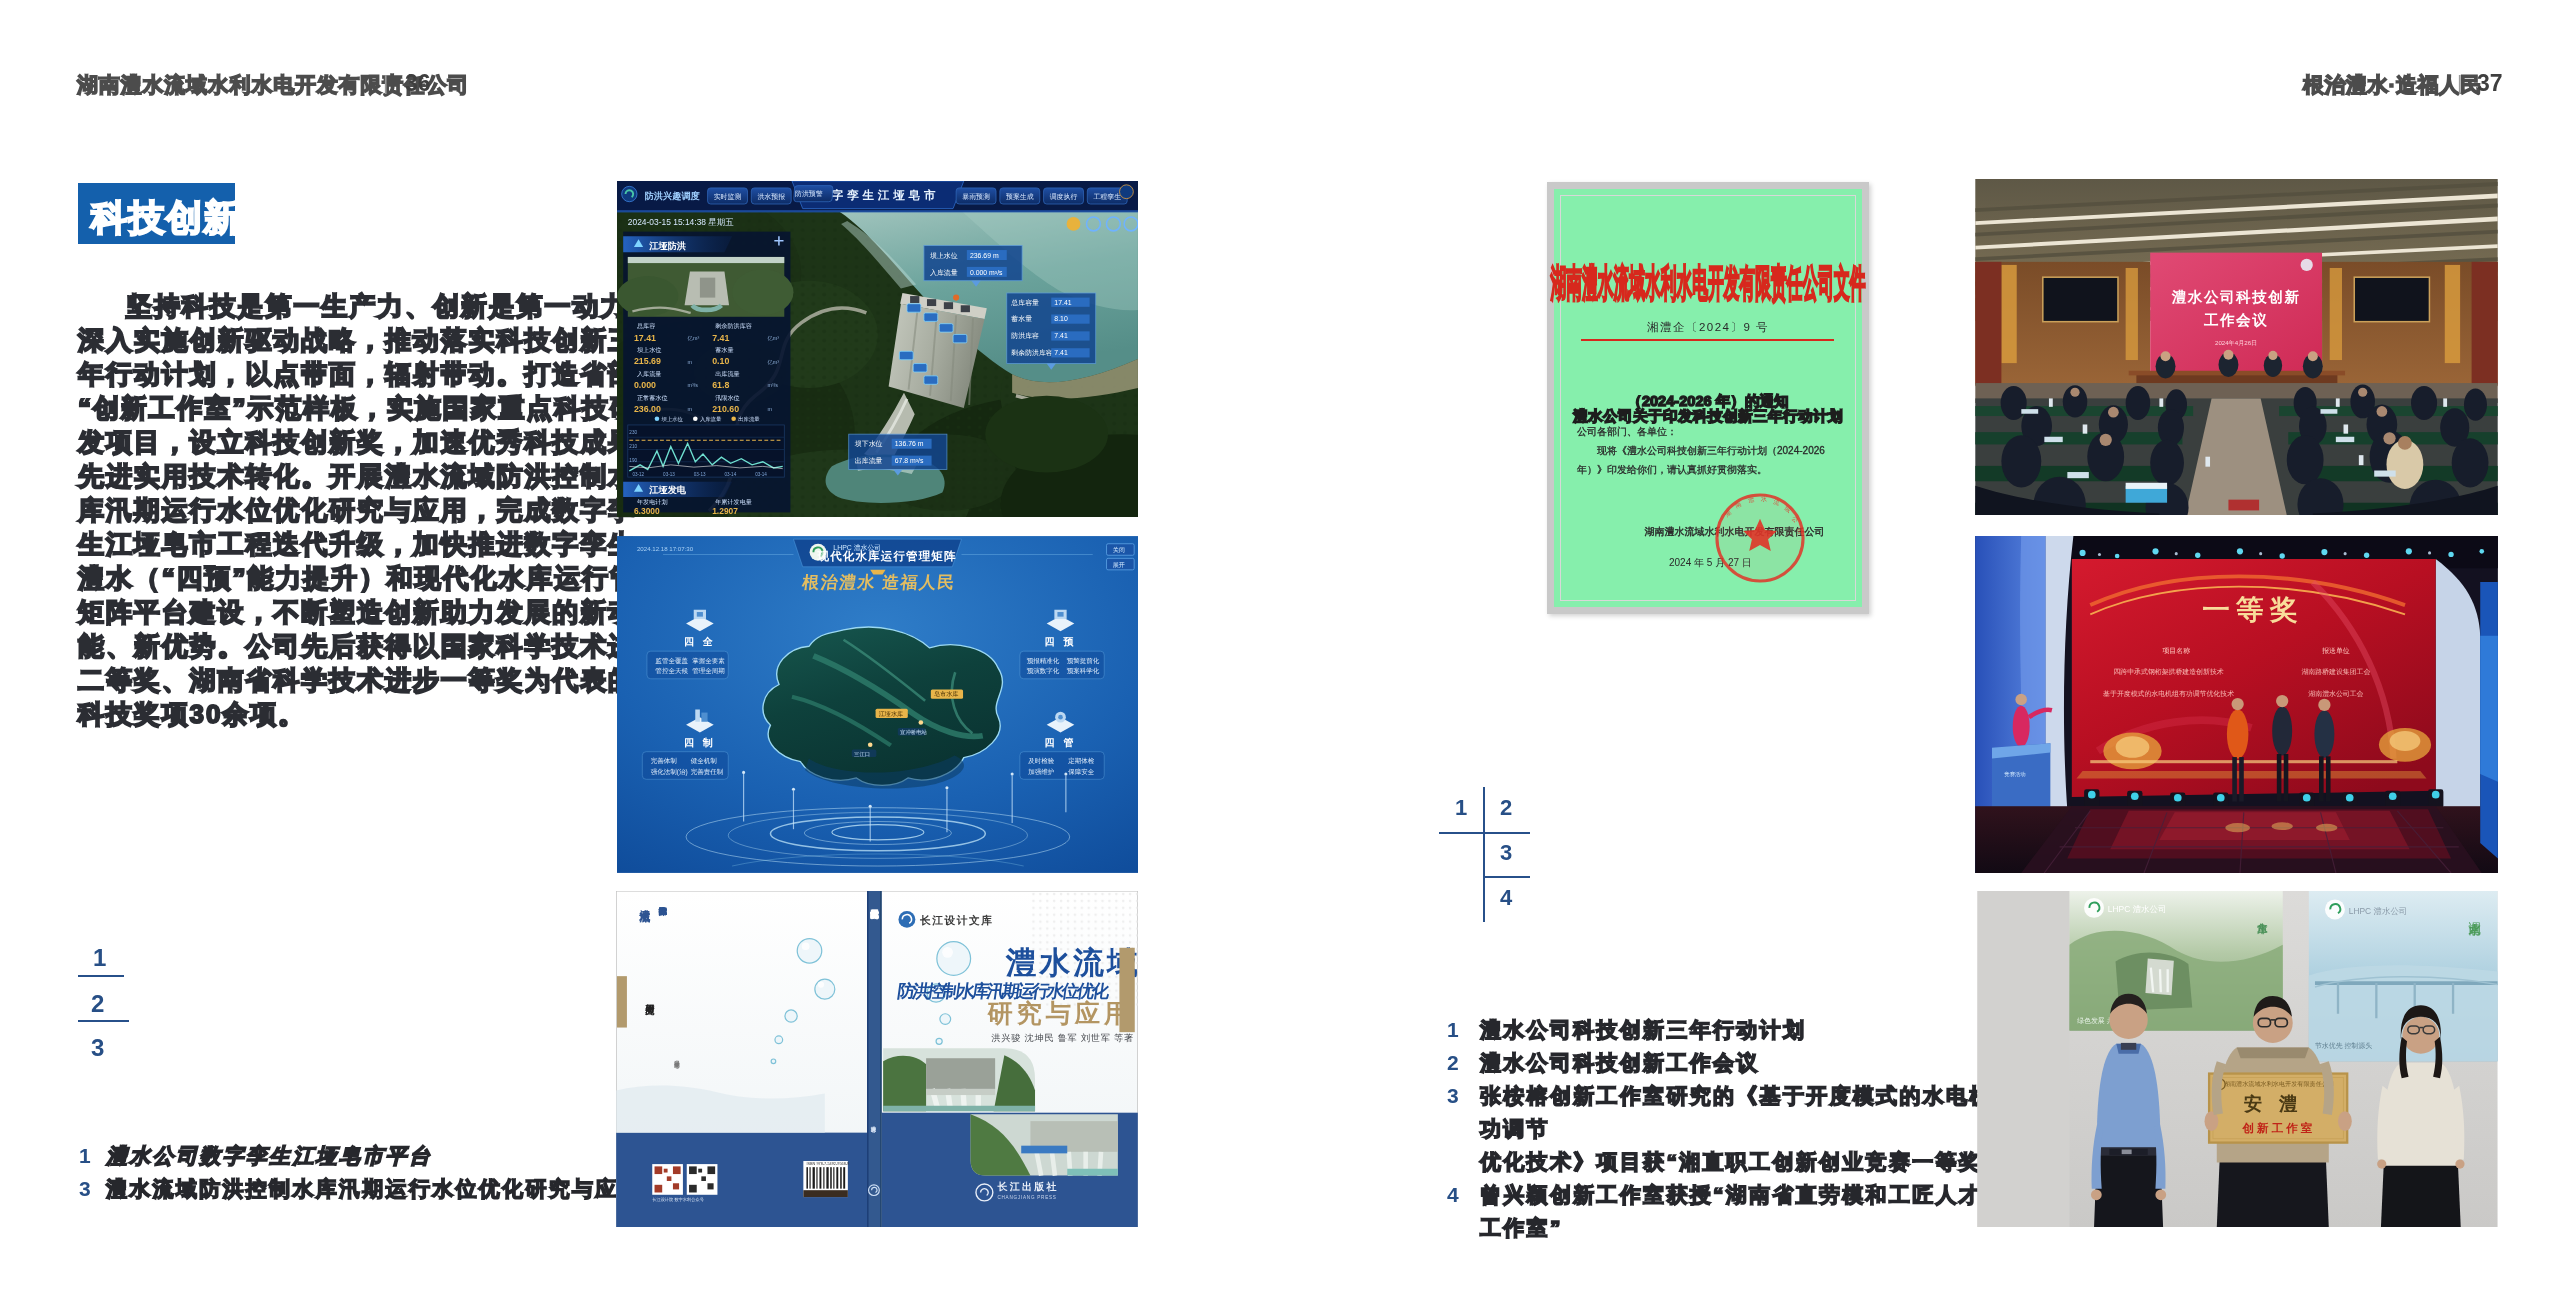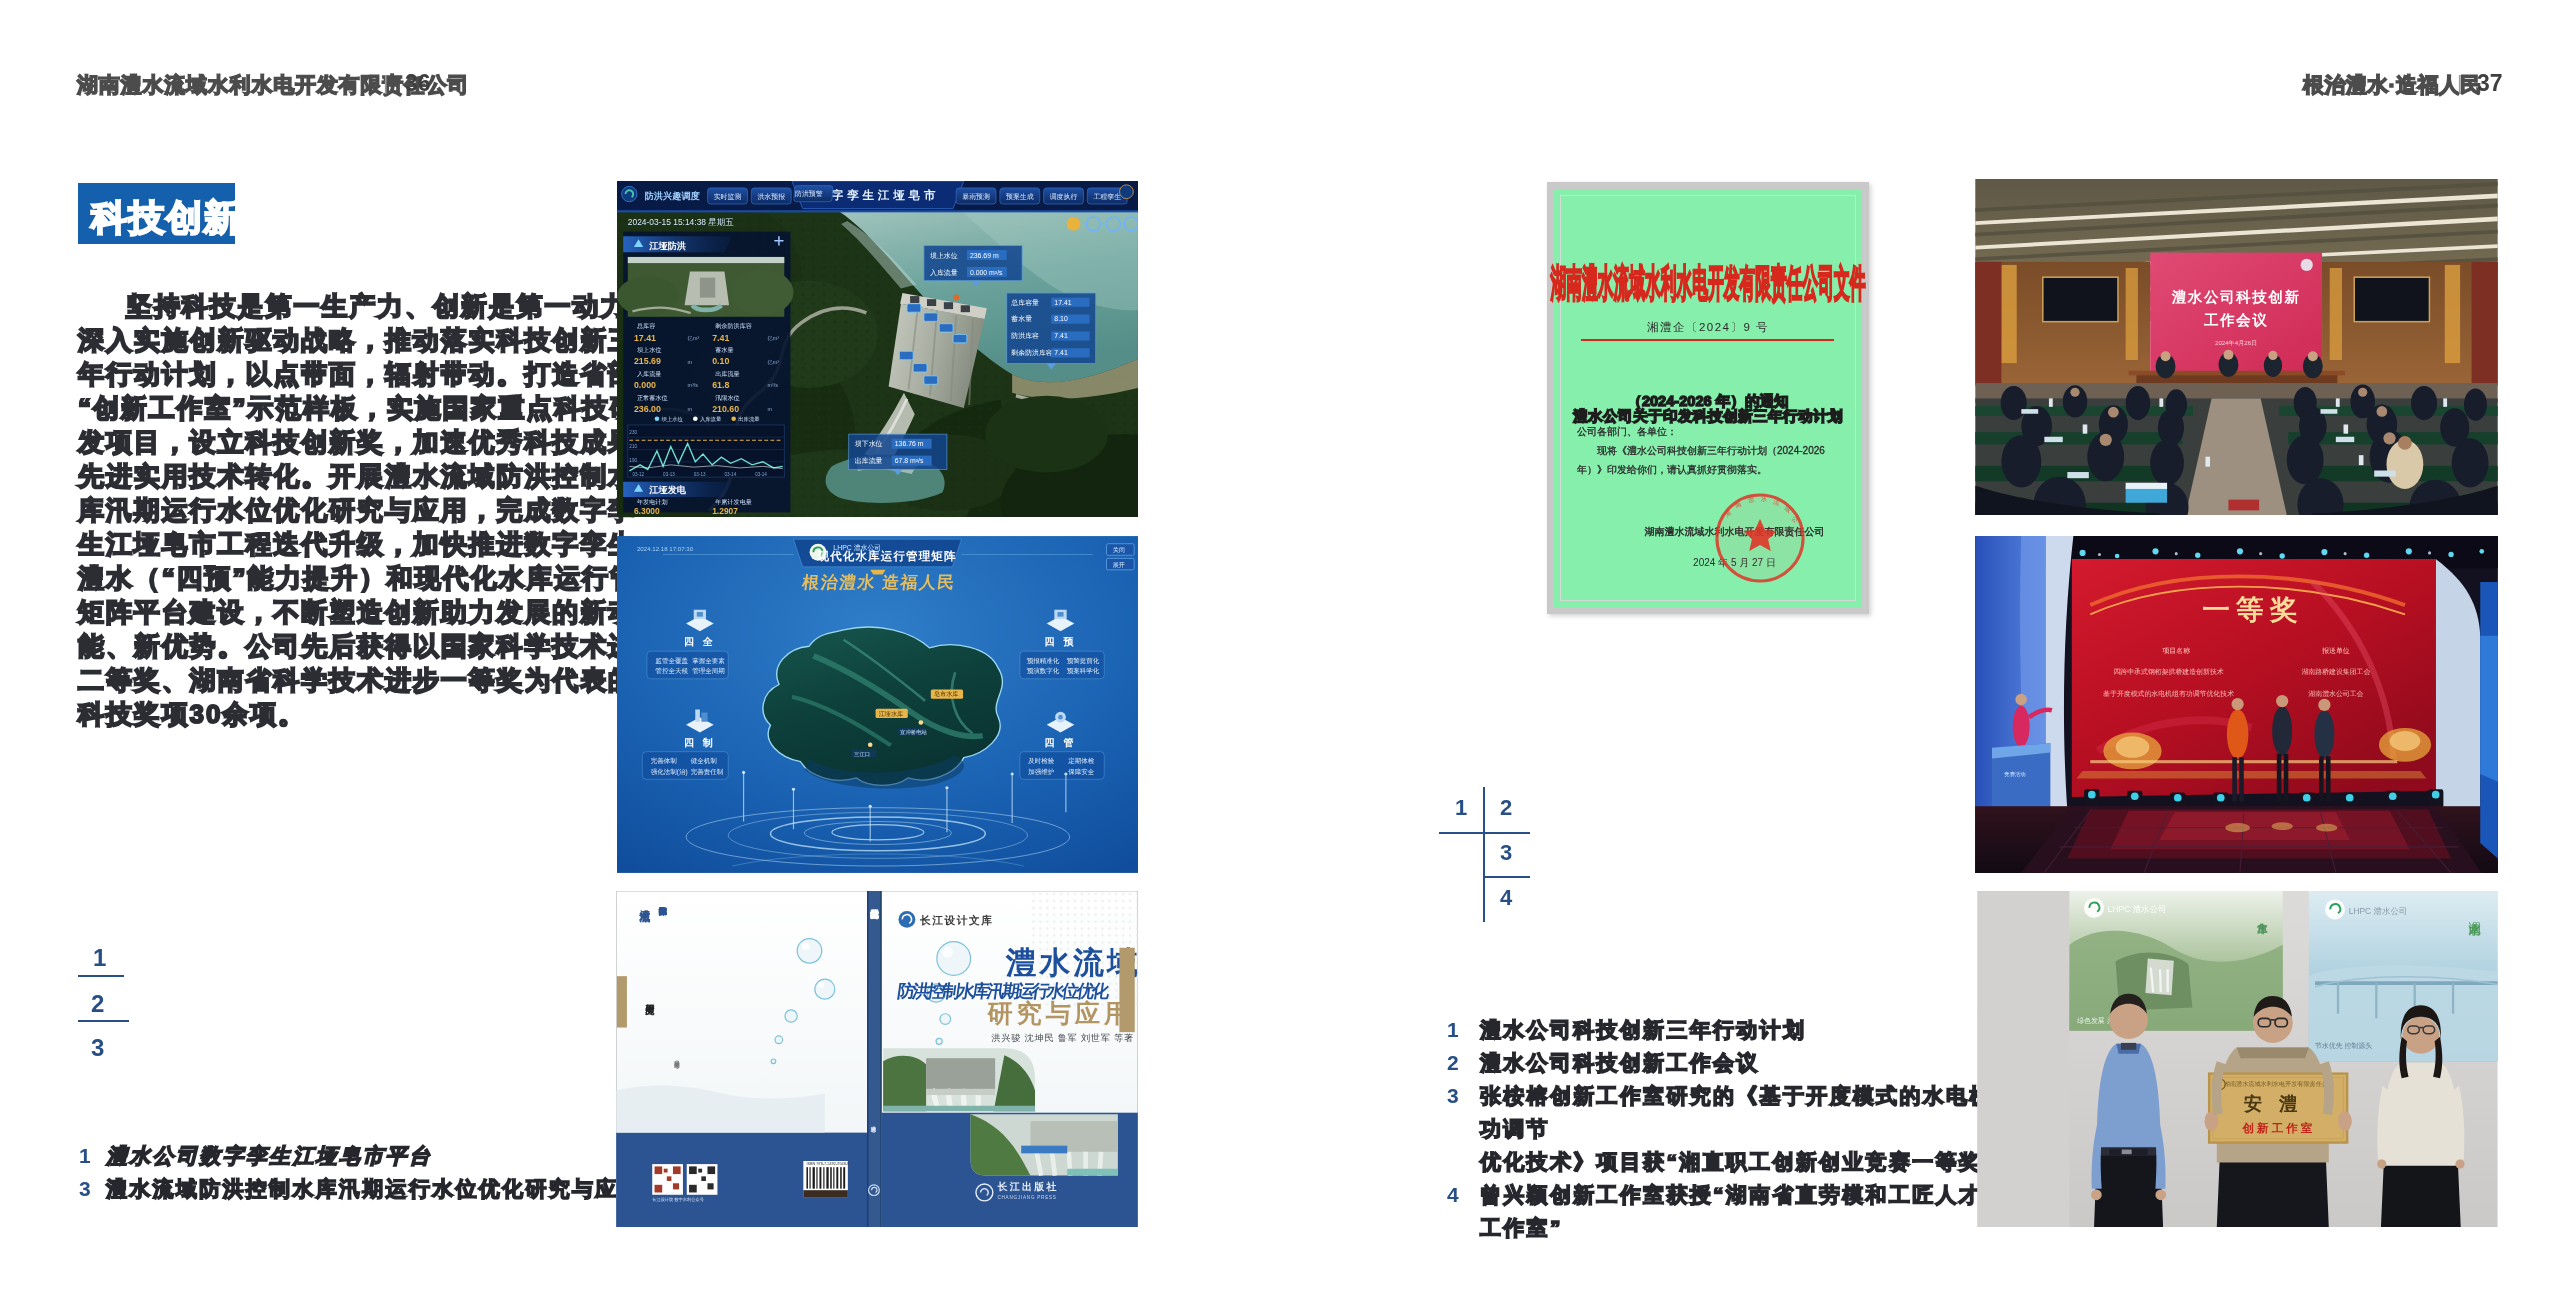--- a/index.html
+++ b/index.html
@@ -634,21 +634,21 @@
 
   <div class="abs cjks" style="left:0;top:183px;width:100%;text-align:center;font-size:14.6px;font-weight:bold;color:#1d1d1d;letter-spacing:0.4px;margin-top:35px;">澧水公司关于印发科技创新三年行动计划</div>
 
   <div class="abs cjks" style="left:0;top:203px;width:100%;text-align:center;font-size:14.6px;font-weight:bold;color:#1d1d1d;">（2024-2026 年）的通知</div>
 
   <div class="abs" style="left:23px;top:233px;width:253px;font-size:10px;color:#2a2a2a;line-height:19px;-webkit-text-stroke:0.3px #2a2a2a;">公司各部门、各单位：<br>
   <span style="display:inline-block;width:20px;"></span>现将《澧水公司科技创新三年行动计划（2024-2026 年）》印发给你们，请认真抓好贯彻落实。</div>
 
   <div class="abs" style="left:73px;top:336px;width:215px;text-align:center;font-size:10px;color:#2a2a2a;-webkit-text-stroke:0.4px #2a2a2a;">湖南澧水流域水利水电开发有限责任公司</div>
 
-  <div class="abs" style="left:115px;top:367px;width:131px;text-align:center;font-size:10px;color:#2a2a2a;">2024 年 5 月 27 日</div>
+  <div class="abs" style="left:115px;top:367px;width:131px;font-size:10px;color:#2a2a2a;">2024 年 5 月 27 日</div>
 
   <svg class="abs" style="left:156px;top:299px;" width="100" height="100" viewBox="0 0 130 130">
     <circle cx="65" cy="65" r="56" fill="none" stroke="#e03428" stroke-width="4" opacity="0.85"></circle>
     <circle cx="65" cy="65" r="56" fill="#e85548" opacity="0.07"></circle>
     <path d="M65,40 l6.5,14.5 15.5,1.5 -11.5,10.5 3.5,15.5 -14,-8 -14,8 3.5,-15.5 -11.5,-10.5 15.5,-1.5 z" fill="#e03428" opacity="0.9"></path>
     <g fill="#e03428" opacity="0.8" font-size="8">
       <text x="22" y="38" transform="rotate(-40 22 38)">湖</text>
         <text x="34" y="26" transform="rotate(-25 34 26)">南</text>
         <text x="50" y="19" transform="rotate(-10 50 19)">澧</text>
         <text x="66" y="17" transform="rotate(4 66 17)">水</text>

